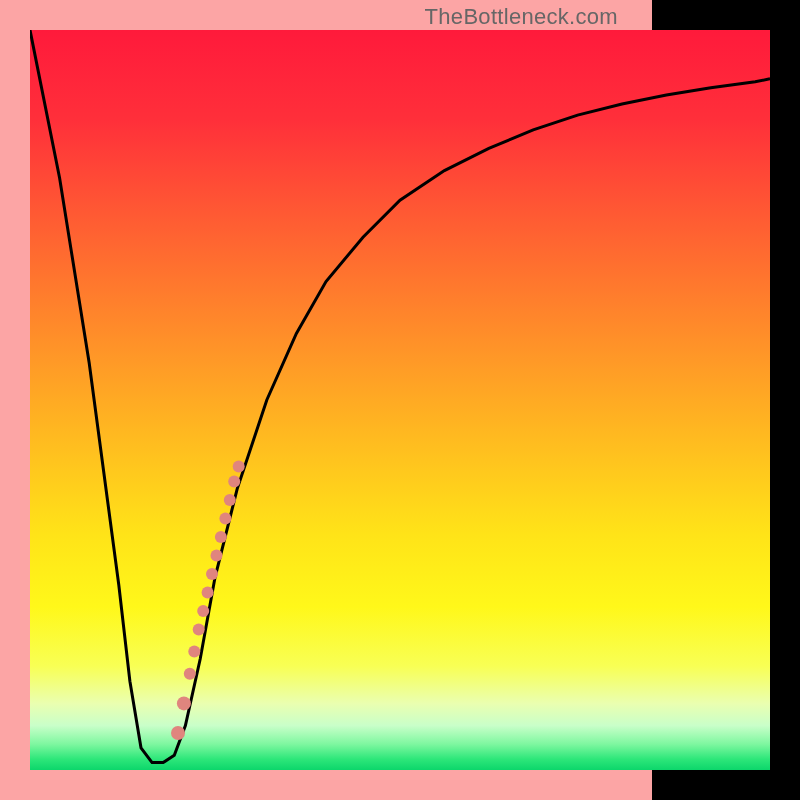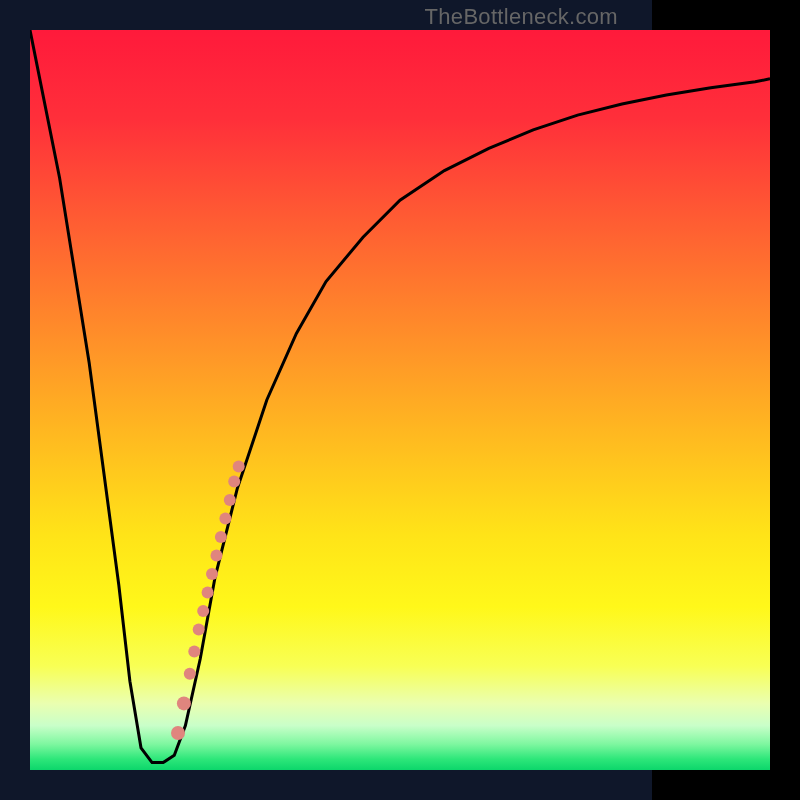--- a/index.html
+++ b/index.html
@@ -8,21 +8,21 @@
     width: 800px;
     height: 800px;
     overflow: hidden;
     background: #000;
     font-family: Arial, Helvetica, sans-serif;
   }
   .frame {
     position: relative;
     width: 652px;
     height: 800px;
-    background: #0f172a;
+    background: #fca5a5;
   }
   .plot-area {
     position: absolute;
     left: 30px;
     top: 30px;
     width: 740px;
     height: 740px;
     overflow: hidden;
   }
   .gradient-bg {

